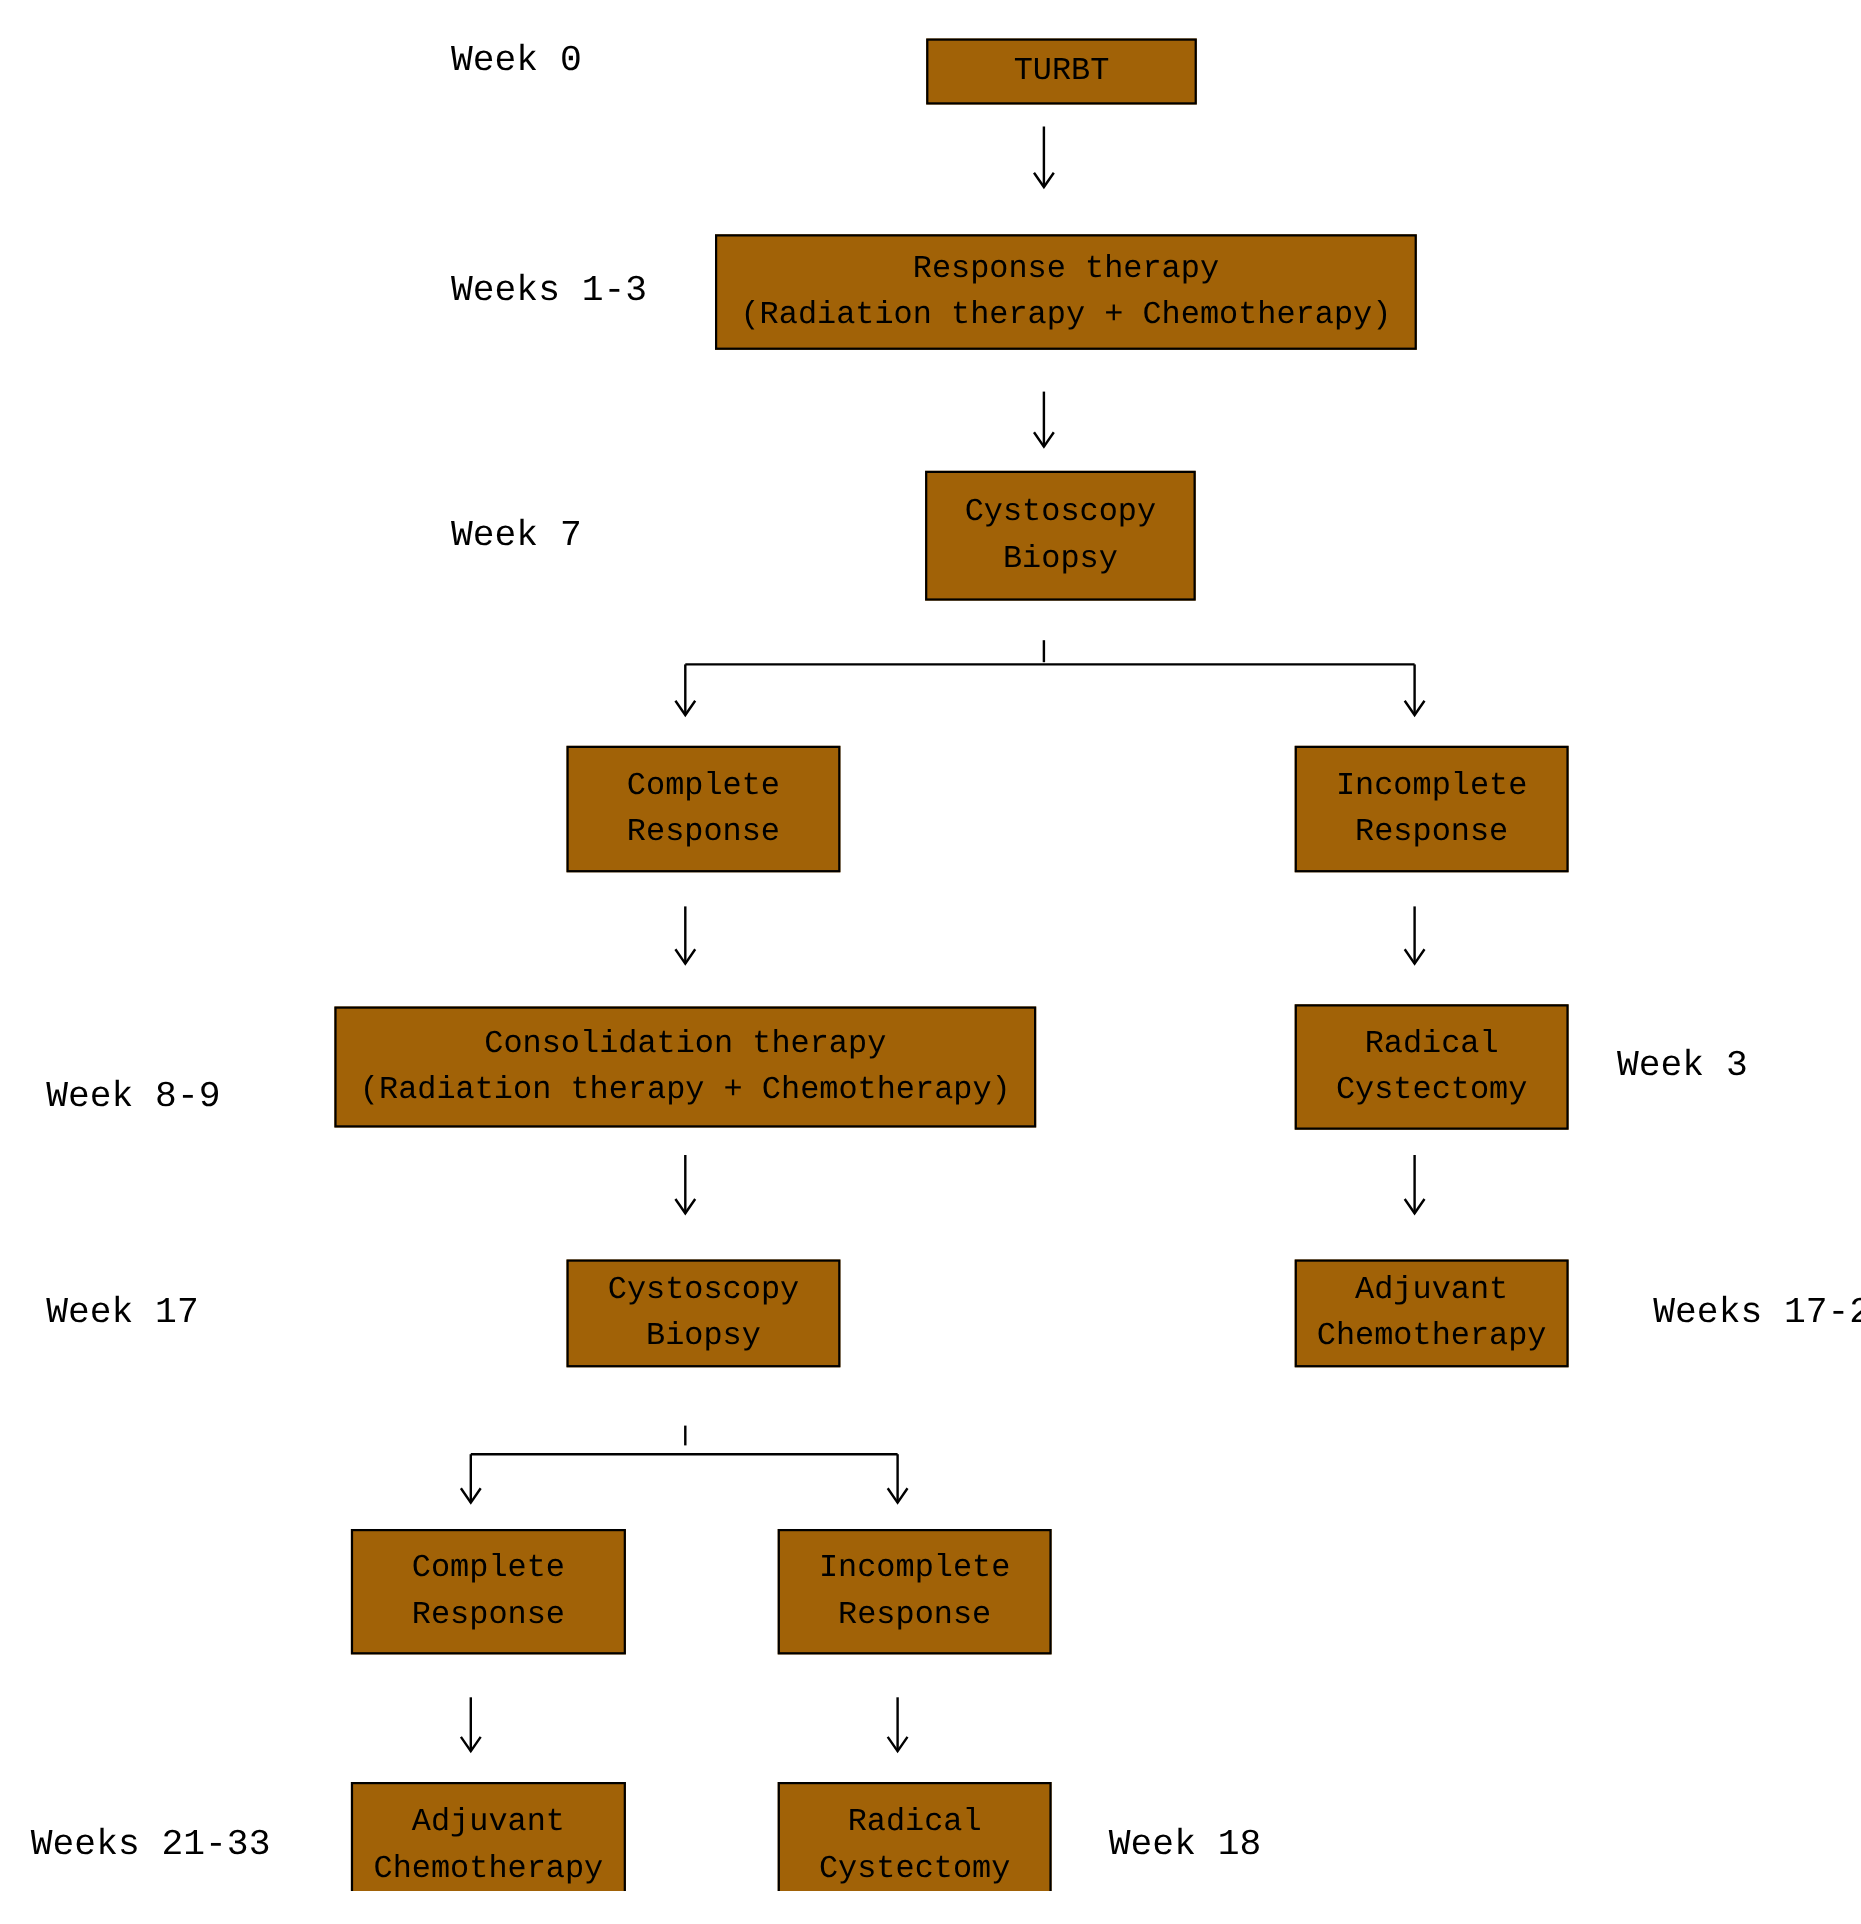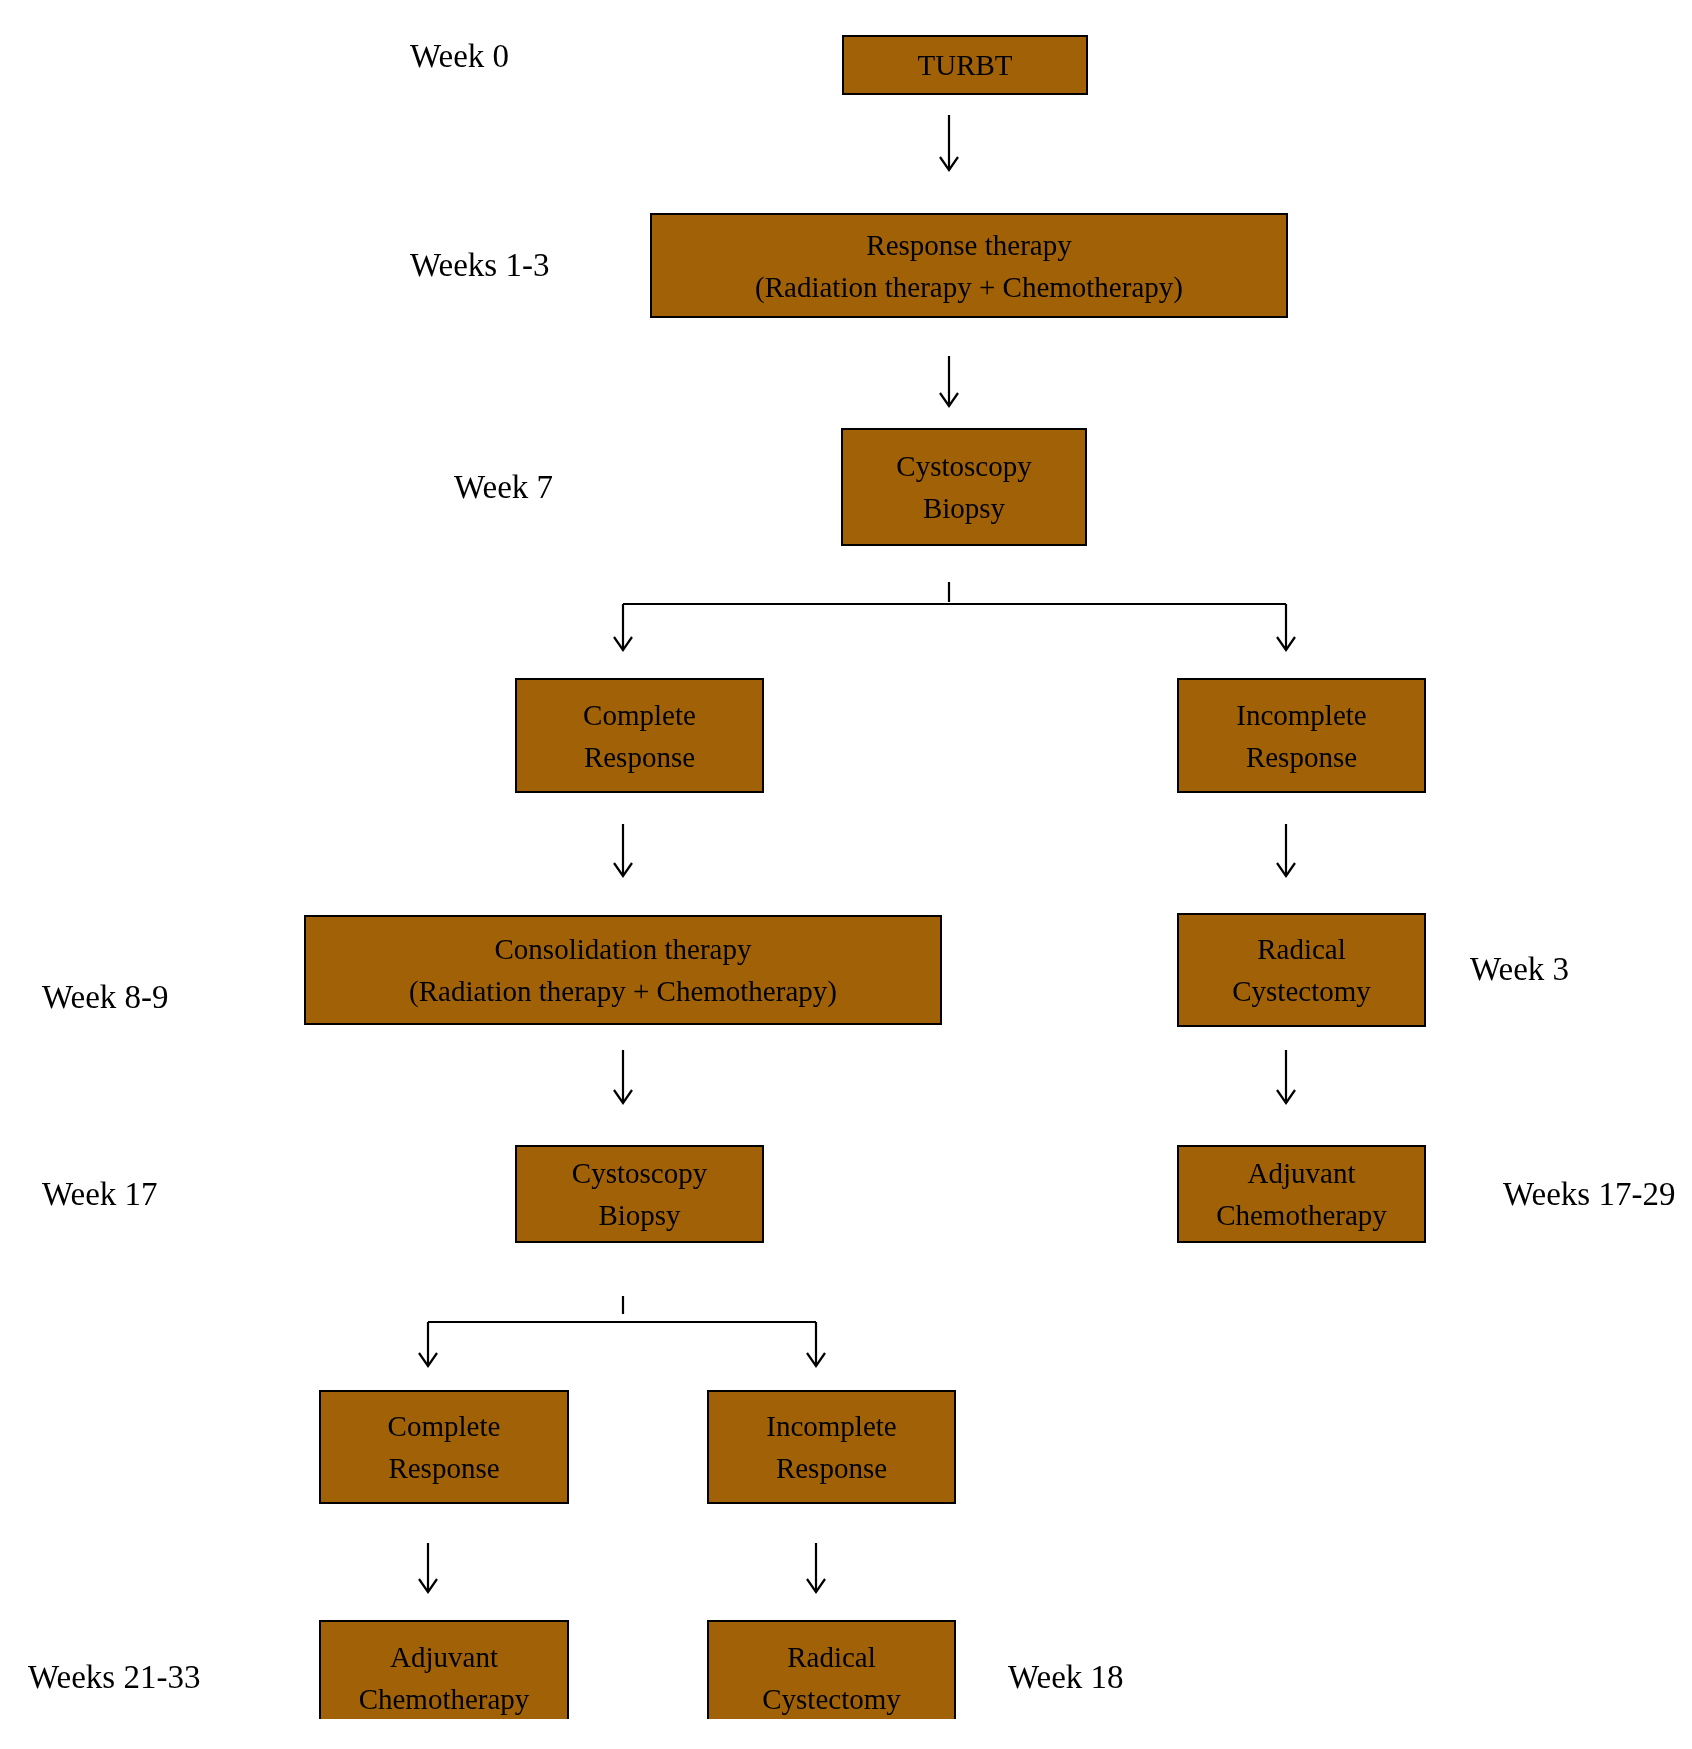--- a/index.html
+++ b/index.html
@@ -5,21 +5,21 @@
   html, body {
     margin: 0;
     padding: 0;
     background: #ffffff;
   }
   #canvas {
     position: relative;
     width: 1692px;
     height: 1719px;
     background: #ffffff;
-    font-family: Liberation Serif, serif;
+    font-family: Liberation Mono, monospace;
     color: #000000;
     overflow: hidden;
   }
   .node {
     position: absolute;
     box-sizing: border-box;
     border: 2.5px solid #000000;
     background: #a16207;
     display: flex;
     flex-direction: column;
@@ -110,21 +110,21 @@
     </g>
 
     <g>
       <line x1="816" y1="1543" x2="816" y2="1592"></line>
       <polyline points="807,1579 816,1592 825,1579"></polyline>
     </g>
   </svg>
 
   <div class="week-label" style="left:410px; top:35px;">Week 0</div>
   <div class="week-label" style="left:410px; top:244px;">Weeks 1-3</div>
-  <div class="week-label" style="left:410px; top:466px;margin-left:44px;">Week 7</div>
+  <div class="week-label" style="left:410px; top:466px;">Week 7</div>
   <div class="week-label" style="left:42px;  top:948px;margin-top:28px;">Week 8-9</div>
   <div class="week-label" style="left:1470px;top:948px;">Week 3</div>
   <div class="week-label" style="left:42px;  top:1173px;">Week 17</div>
   <div class="week-label" style="left:1467px;top:1173px;margin-left:36px;">Weeks 17-29</div>
   <div class="week-label" style="left:28px;  top:1656px;">Weeks 21-33</div>
   <div class="week-label" style="left:1008px;top:1656px;">Week 18</div>
 
   <div class="node" style="left:826px; top:35px; width:246px; height:60px;">
     <span>TURBT</span>
   </div>

